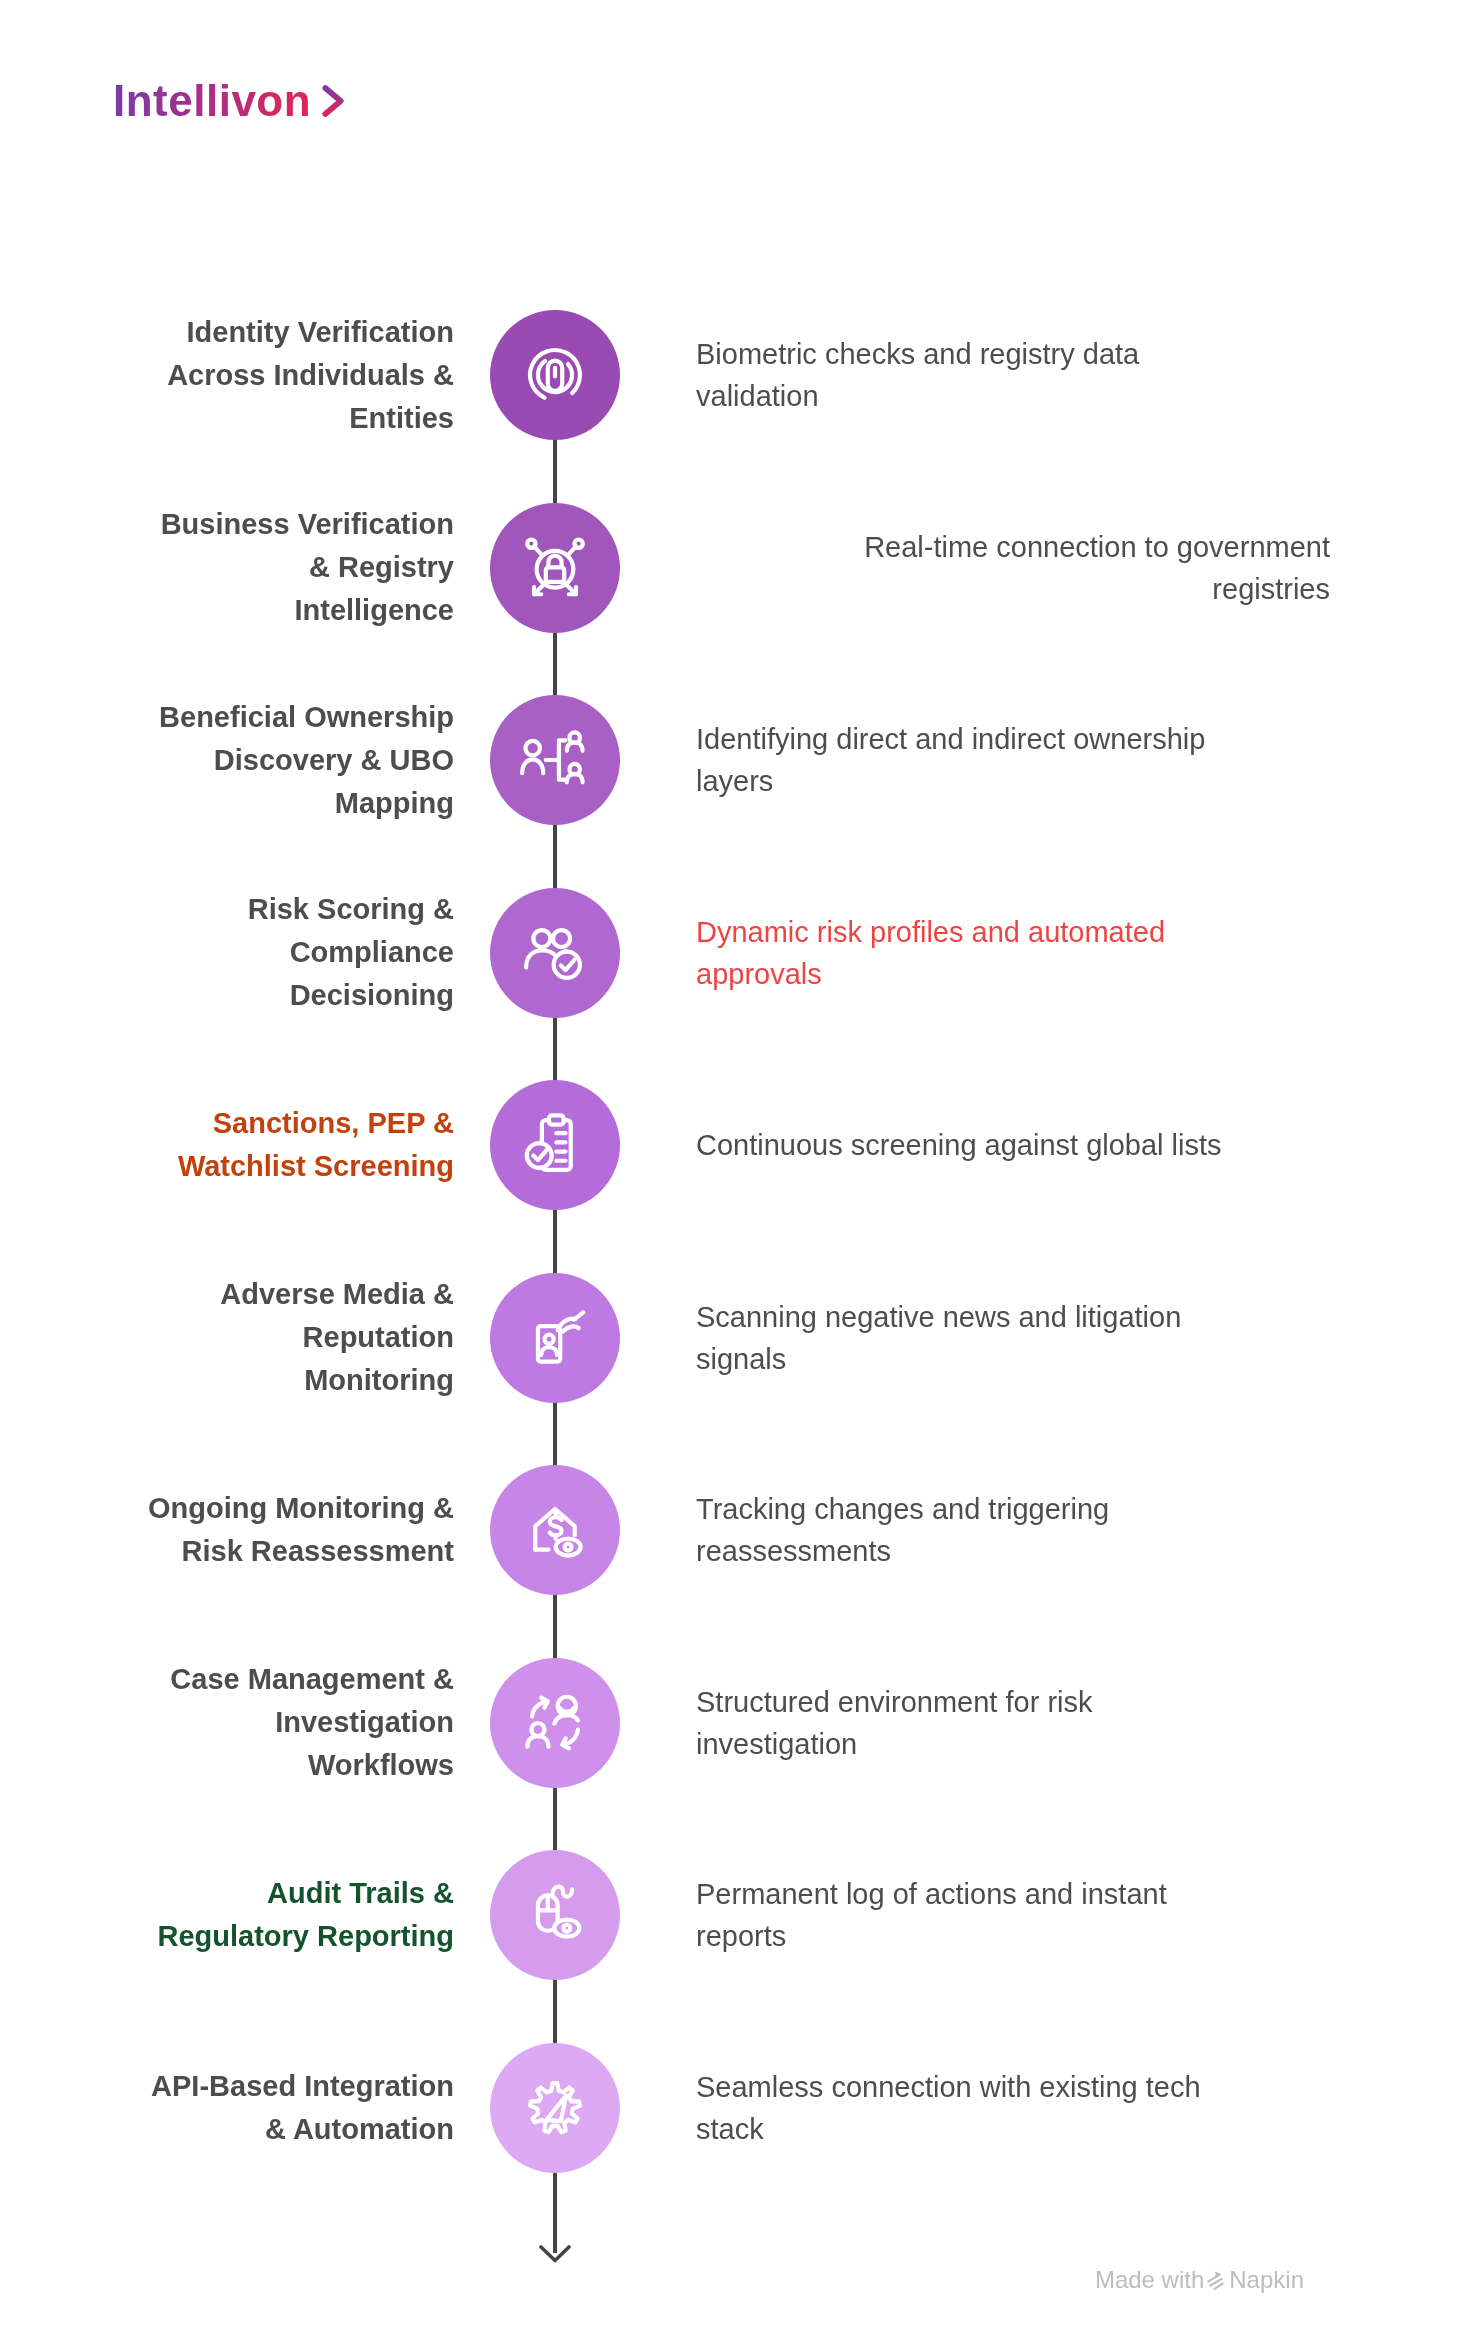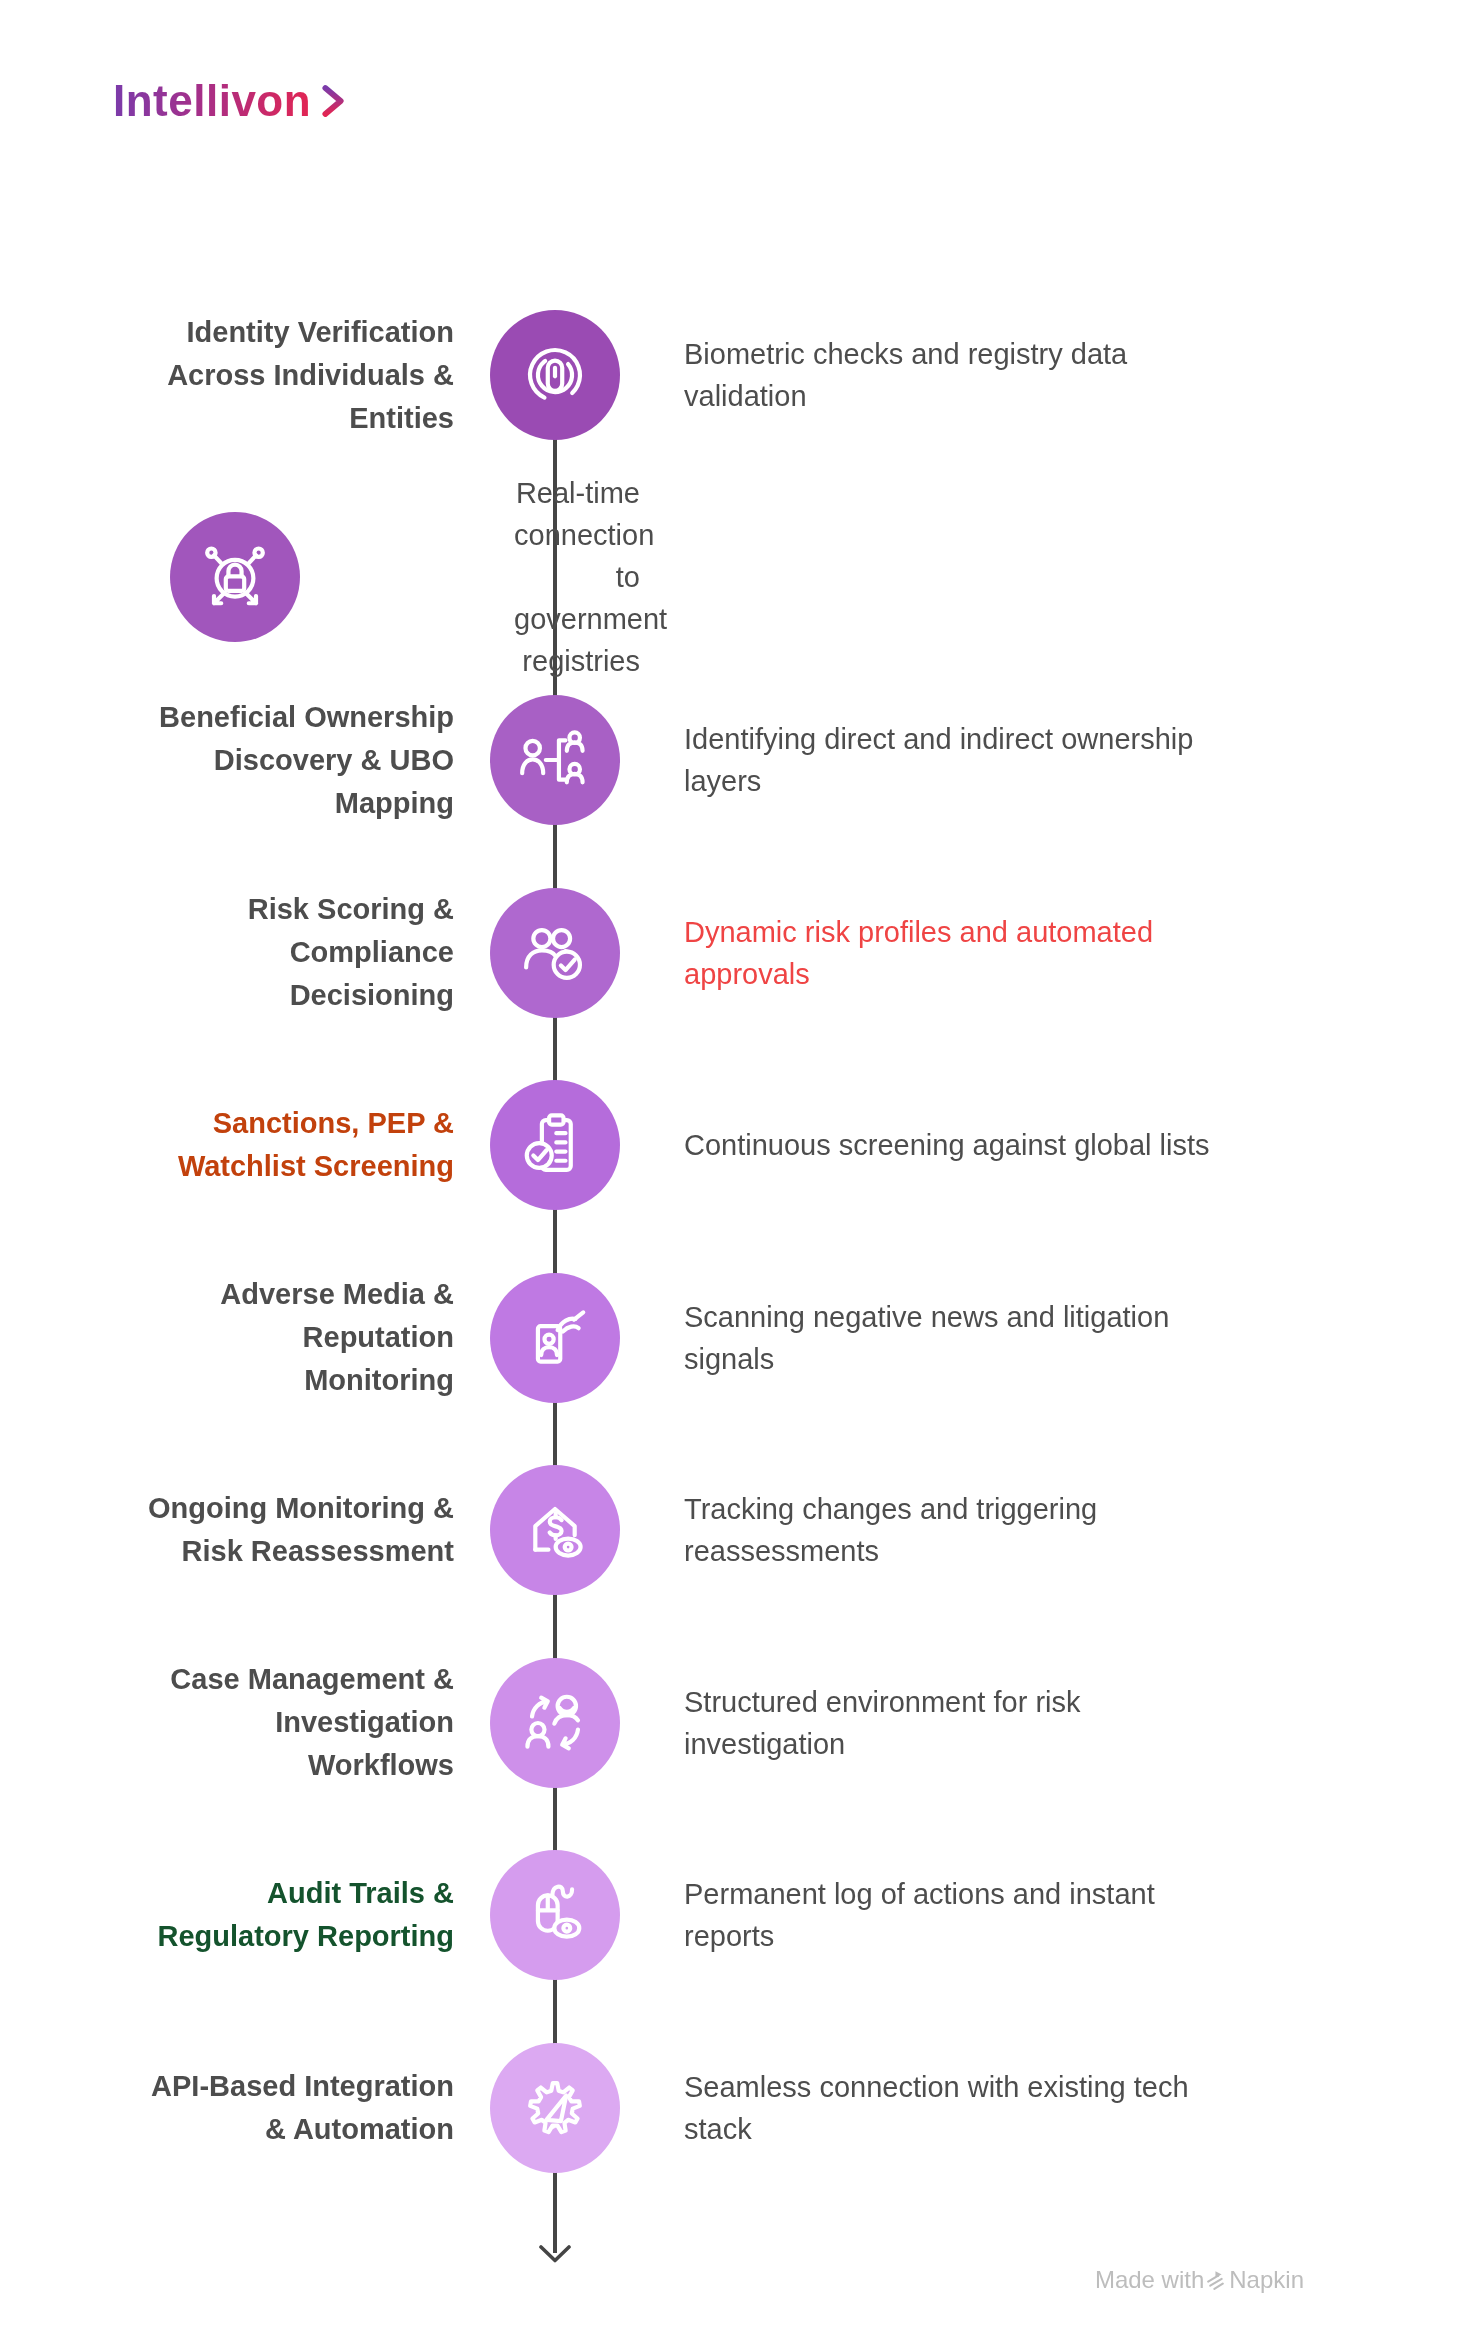--- a/index.html
+++ b/index.html
@@ -11,21 +11,21 @@
         -webkit-background-clip:text;background-clip:text;color:transparent;}
   .connector{position:absolute;left:553px;top:375px;width:3.5px;height:1878px;background:#454545;z-index:0;}
   .arrow{position:absolute;left:539px;top:2245px;z-index:0;}
   .rows{position:absolute;left:0;top:279px;width:100%;z-index:1;}
   .row{display:grid;grid-template-columns:470px 170px 1fr;height:192.5px;align-items:center;}
   .title{margin:0;text-align:right;padding-right:16px;font-size:29px;line-height:1.48;
          font-weight:700;color:#4D4D4D;white-space:pre-line;}
   .icon-wrap{width:130px;height:130px;border-radius:50%;margin:0 auto;display:flex;
          align-items:center;justify-content:center;position:relative;z-index:2;}
   .icon-svg{display:flex;}
-  .desc{margin:0;padding-left:44px;font-size:29px;line-height:1.45;color:#4D4D4D;white-space:pre-line;}
+  .desc{margin:12px;padding-left:44px;font-size:29px;line-height:1.45;color:#4D4D4D;white-space:pre-line;}
   .footer{position:absolute;right:38px;top:2266px;display:flex;align-items:center;
          color:#BDBDBD;font-size:24px;}
 </style>
 </head>
 <body>
 
 <div class="page">
 
   <header class="logo">
     <span class="logo-text">Intellivon</span>
@@ -62,20 +62,23 @@
               <rect x="26.5" y="21" width="11" height="23" rx="5.5"></rect>
               <path d="M32 26.5 V33"></path>
             </svg>
           </span>
     </div>
     <p class="desc" style="color: rgb(77, 77, 77);">Biometric checks and registry data
 validation</p>
   </section>
 
   <section class="row">
+    <h2 class="title" style="color: rgb(77, 77, 77);">Business Verification
+&amp; Registry
+Intelligence</h2>
     <div class="icon-wrap" style="background: rgb(161, 86, 188); color: rgb(161, 86, 188);">
       <span class="icon-svg">
             <svg width="84" height="84" viewBox="0 0 64 64" fill="none" stroke="#fff" stroke-width="3.2" stroke-linecap="round" stroke-linejoin="round">
               <circle cx="32" cy="33" r="14"></circle>
               <path d="M27 31.5v-4a5 5 0 0 1 10 0v4"></path>
               <rect x="25" y="31.5" width="14" height="11" rx="2"></rect>
               <path d="M22 22 L16 15.5"></path>
               <path d="M42 22 L48 15.5"></path>
               <circle cx="14" cy="13.5" r="3.2"></circle>
               <circle cx="50" cy="13.5" r="3.2"></circle>

